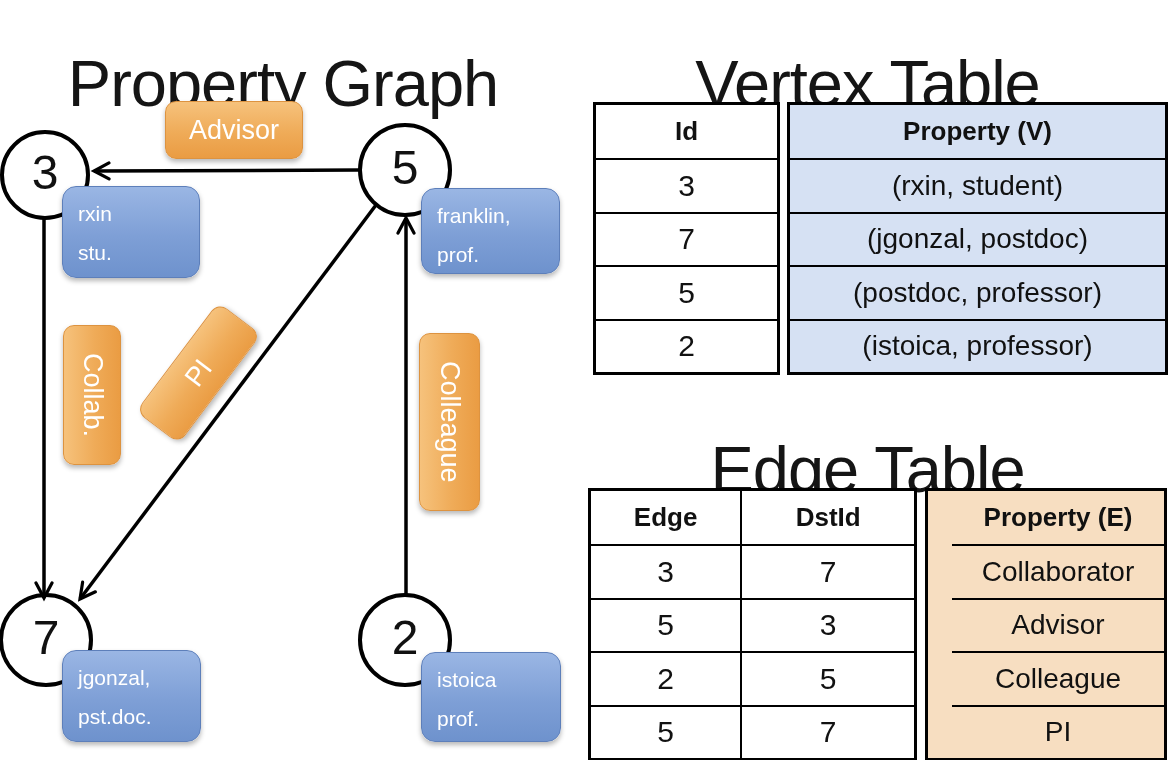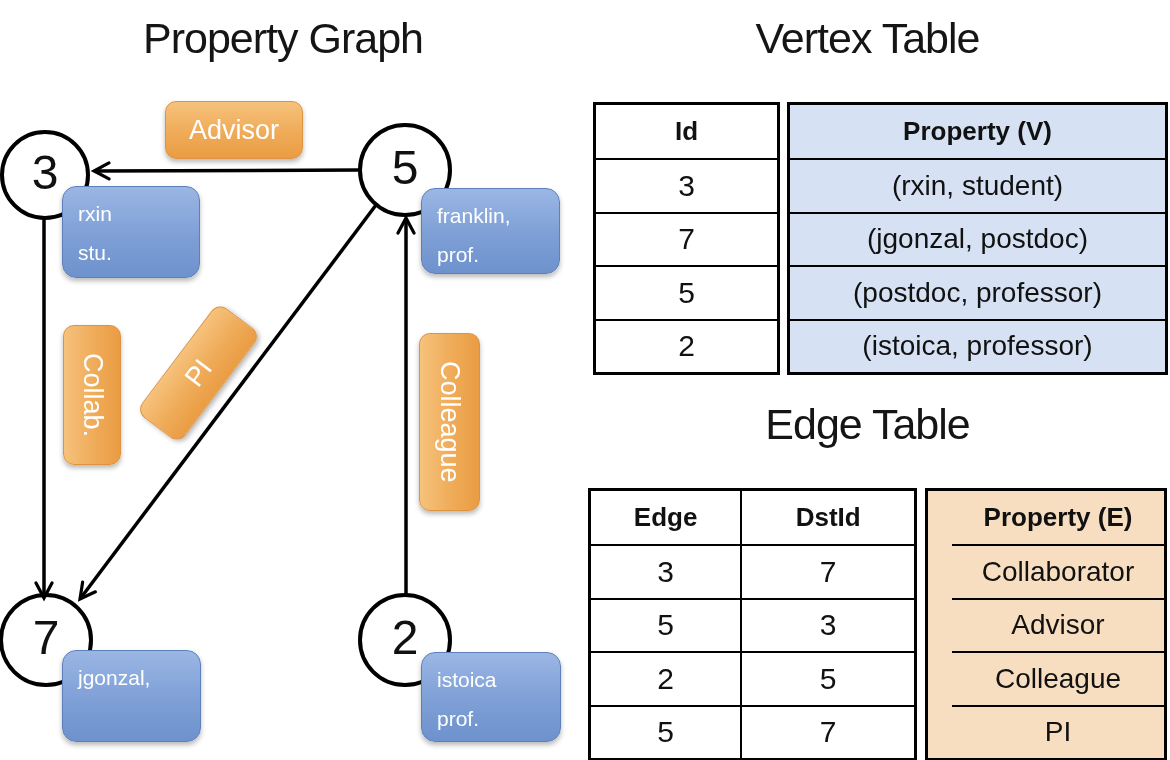--- a/index.html
+++ b/index.html
@@ -1,22 +1,22 @@
 <!DOCTYPE html>
 <html><head>
 <meta charset="utf-8">
 <style>
   html,body{margin:0;padding:0;background:#fff;}
   #canvas{
     position:relative;width:1170px;height:760px;background:#fff;overflow:hidden;
     font-family:"Liberation Sans",sans-serif;color:#111;
   }
   .title{
-    position:absolute;text-align:center;font-size:43px;font-weight:200;
-    letter-spacing:-1px;color:#151515;white-space:nowrap;
+    position:absolute;text-align:center;font-size:65px;font-weight:200;
+    letter-spacing:-1px;color:#151515;white-space:nowrap;margin-top:32px;
   }
   
   #graph-svg{position:absolute;left:0;top:0;}
   .node-num{
     position:absolute;width:90px;text-align:center;font-size:48px;font-weight:200;color:#111;
   }
   .elabel{
     position:absolute;display:flex;align-items:center;justify-content:center;
     background:linear-gradient(180deg,#f6c27c 0%,#efab58 55%,#ea9c43 100%);
     border:1.5px solid #dd9340;border-radius:11px;color:#fff;font-size:27px;font-weight:300;
@@ -89,20 +89,21 @@
   <div class="vbox" style="left:62px;top:186px;width:138px;height:92px;">
     <div>rxin</div>
     <div>stu.</div>
   </div>
   <div class="vbox" style="left:421px;top:188px;width:139px;height:86px;">
     <div>franklin,</div>
     <div>prof.</div>
   </div>
   <div class="vbox" style="left:62px;top:650px;width:139px;height:92px;">
     <div>jgonzal,</div>
+    <div>pst.doc.</div>
   </div>
   <div class="vbox" style="left:421px;top:652px;width:140px;height:90px;">
     <div>istoica</div>
     <div>prof.</div>
   </div>
 
   <div class="title" style="left:575px;top:14px;width:585px;">Vertex Table</div>
 
   <div class="tblock" style="left:593px;top:102px;width:187px;height:273px;">
     <div class="trow hdr">Id</div>

